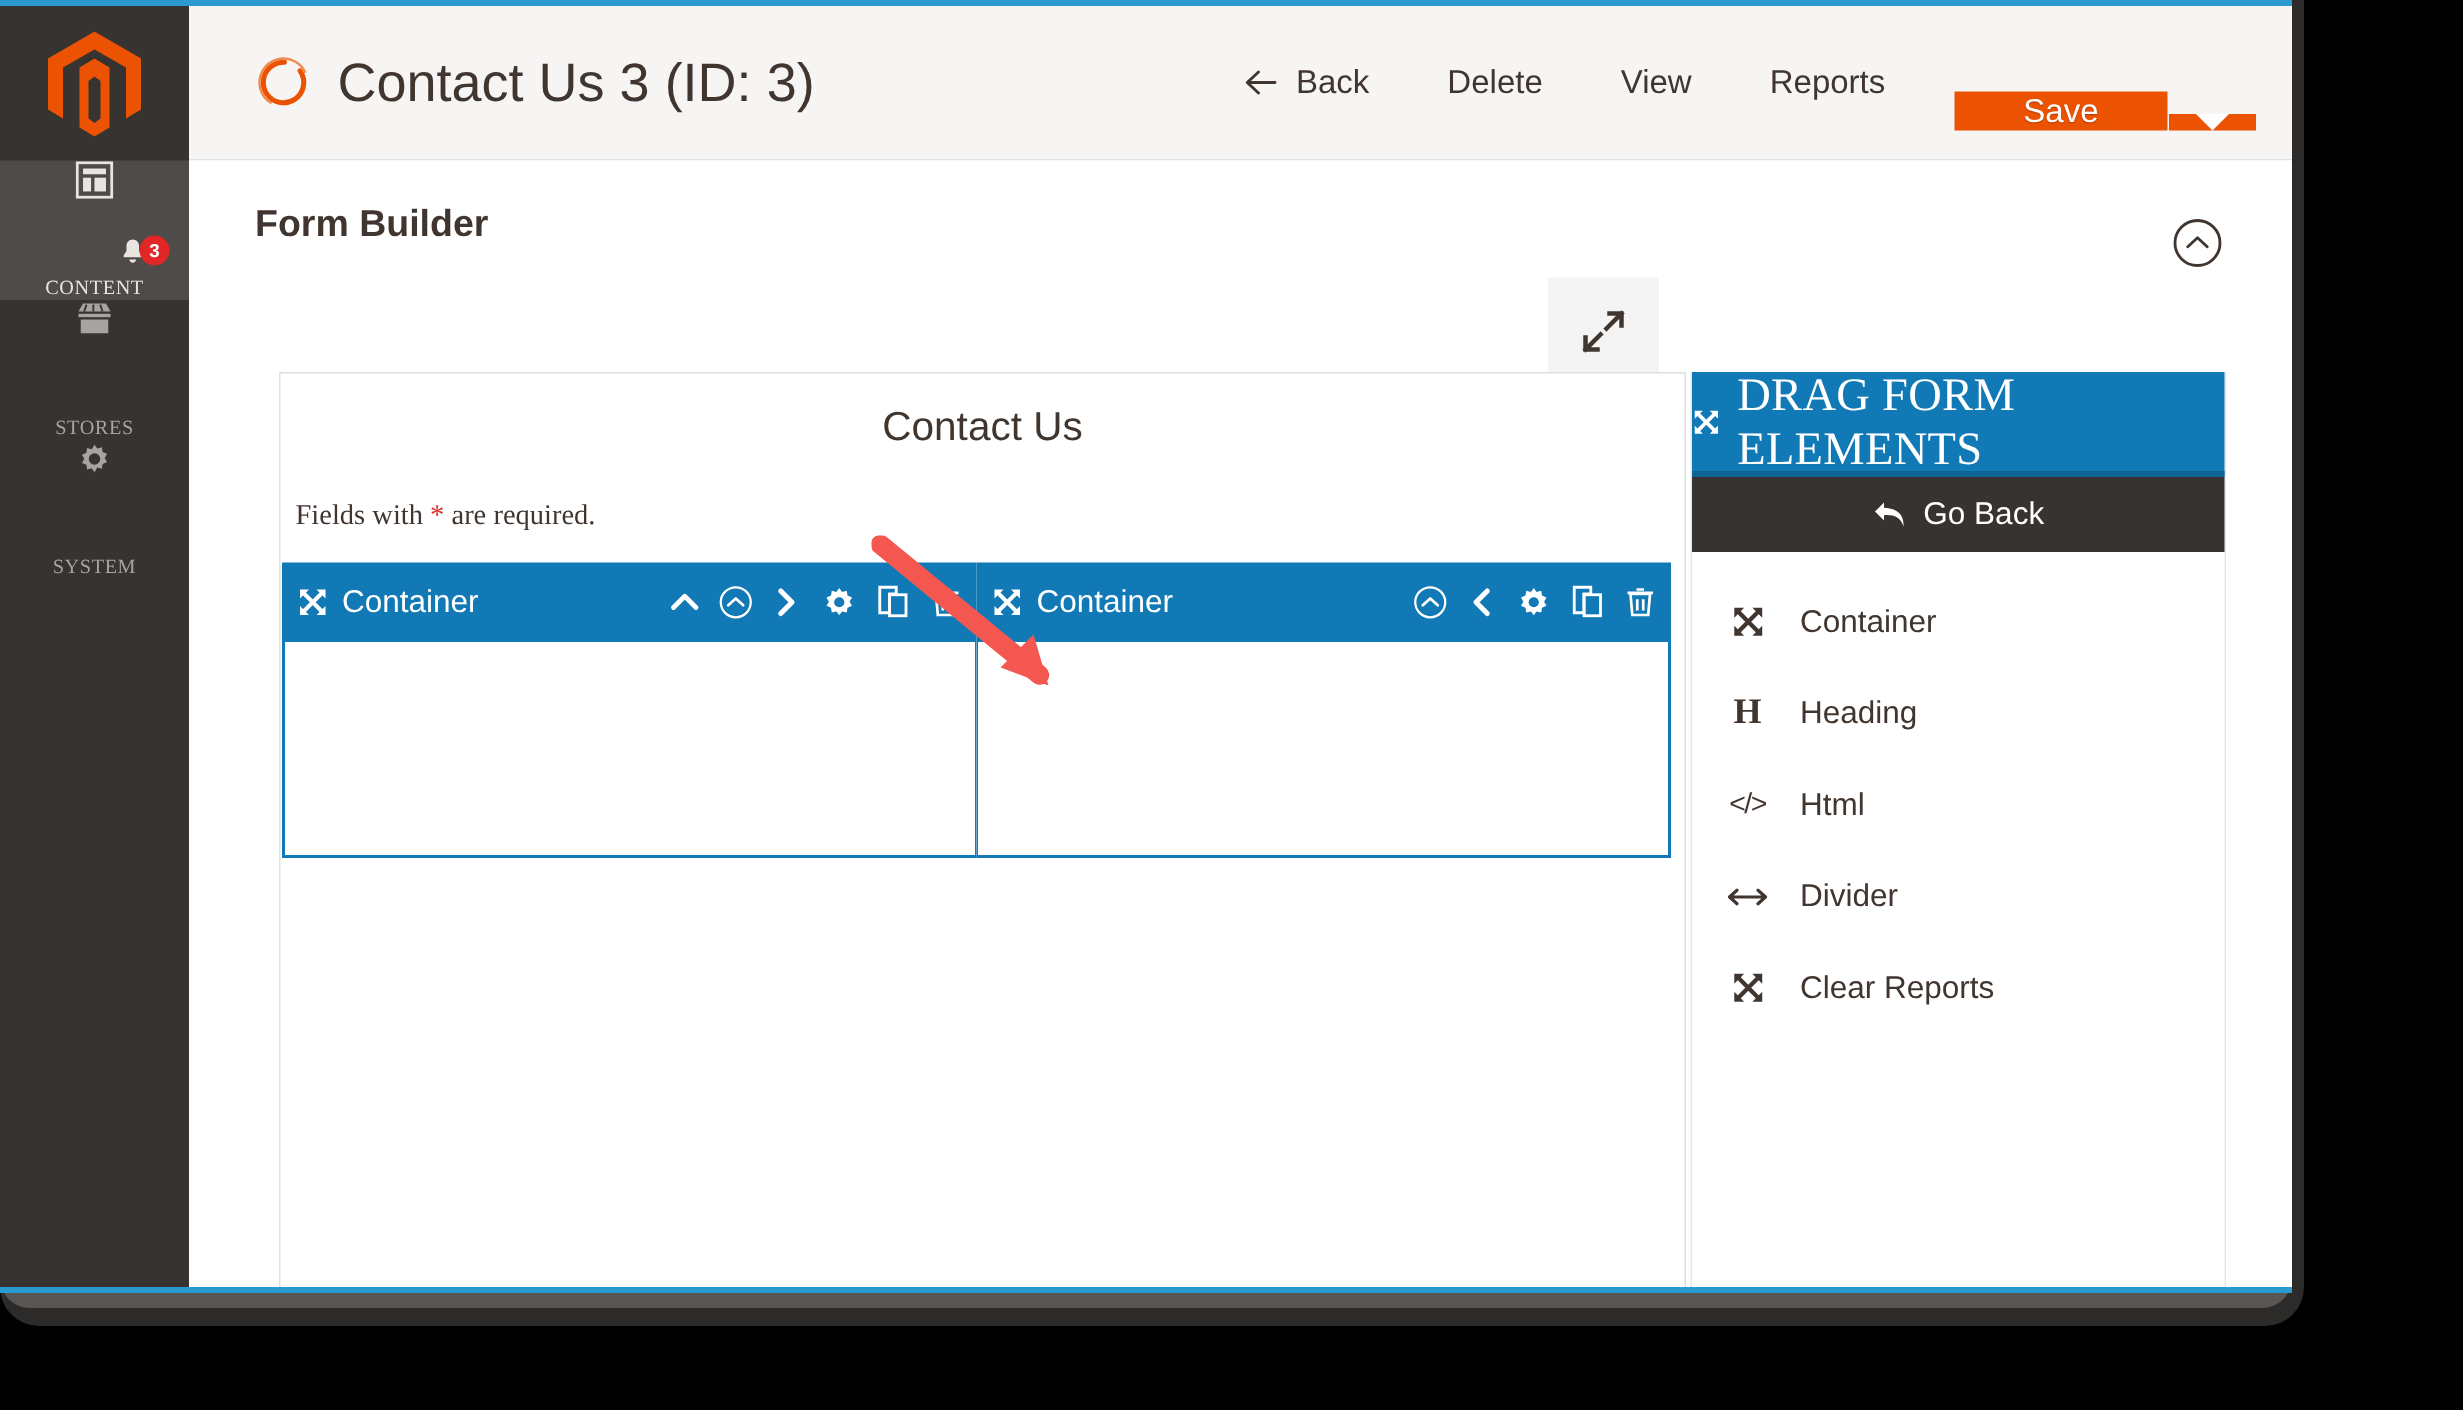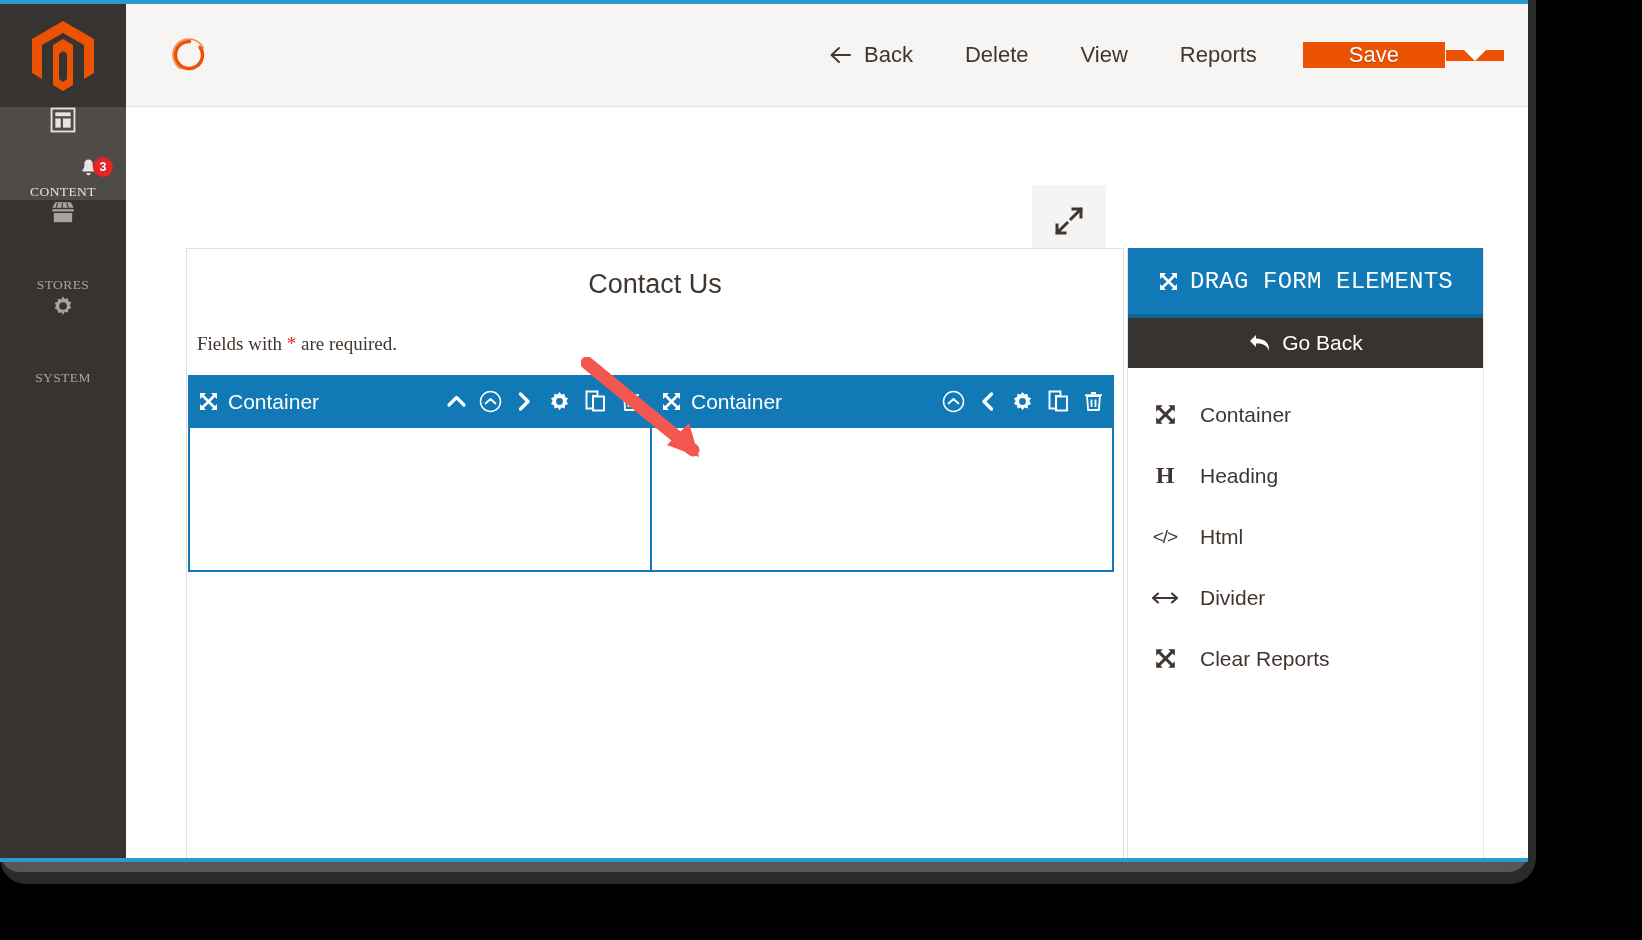--- a/index.html
+++ b/index.html
@@ -83,21 +83,21 @@
     margin-left: auto; display: flex; align-items: center; height: 100%;
   }
   .hdr-btn {
     font-size: 22px; color: #41362f; background: none; border: none;
     padding: 0 26px; cursor: pointer; white-space: nowrap;
     display: flex; align-items: center; gap: 12px;
     font-family: "Liberation Sans", sans-serif;
   }
   .back-arrow { width: 24px; height: 20px; }
   #save-group {
-    display: flex; align-items: center; height: 63px; margin-left: 20px; margin-right: 24px; border-radius: 13px;
+    display: flex; align-items: flex-end; height: 63px; margin-left: 20px; margin-right: 24px; border-radius: 13px;
   }
   #save-btn {
     background: #eb5202; color: #fff; border: none; cursor: pointer;
     font-size: 22px; padding: 0 46px; font-weight: normal;
     text-shadow: 0 1px 1px rgba(0,0,0,.25);
     font-family: "Liberation Sans", sans-serif;
   }
   #save-split { width: 1px; background: #c44300; }
   #save-caret {
     background: #eb5202; border: none; cursor: pointer; width: 58px;
@@ -165,21 +165,21 @@
   
   #elements-panel {
     position: absolute; left: 1001px; top: 141px; width: 357px; height: 610px;
     background: #fff; border: 1px solid #e8e8e8; border-top: none; border-bottom: none;
   }
   #panel-head {
     height: 70px; background: #1179b5; color: #fff;
     display: flex; align-items: center; justify-content: center; gap: 11px;
     border-bottom: 4px solid #0f6496;
   }
-  #panel-head-label { font-size: 24px; letter-spacing: .2px; font-family:Liberation Mono, monospace;text-align:right; }
+  #panel-head-label { font-size: 31px; letter-spacing: .2px; font-family:Liberation Serif, serif; }
   #go-back {
     height: 50px; background: #373330; color: #fff; cursor: pointer;
     display: flex; align-items: center; justify-content: center; gap: 11px;
   }
   #go-back-label { font-size: 21px; font-family:Liberation Sans, sans-serif; }
   .gb-ico { width: 23px; height: 20px; }
   #panel-list { padding-top: 16px; }
   .el-item {
     height: 61px; display: flex; align-items: center; cursor: grab;
     padding-left: 24px; gap: 22px;
@@ -245,20 +245,21 @@
             <span class="nav-label">SYSTEM</span>
           </div>
         </div>
 
         <div id="page-header">
           <div id="title-wrap">
             <svg id="spinner" viewBox="0 0 38 38">
               <circle cx="19" cy="19" r="13.5" fill="none" stroke="#eb5202" stroke-width="3.4" stroke-dasharray="72 13" stroke-linecap="round" transform="rotate(-35 19 19)"></circle>
               <circle cx="19" cy="19" r="16" fill="none" stroke="#f08a4a" stroke-width="1.6" stroke-dasharray="60 40" transform="rotate(120 19 19)"></circle>
             </svg>
+            <h1 id="page-title">Contact Us 3 (ID: 3)</h1>
           </div>
 
           <div id="header-actions">
             <button class="hdr-btn">
               <svg class="back-arrow" viewBox="0 0 24 20">
                 <path d="M22 10 H4 M11 3 L3.5 10 L11 17" fill="none" stroke="#41362f" stroke-width="1.9" stroke-linecap="round" stroke-linejoin="round"></path>
               </svg>
               <span>Back</span>
             </button>
             <button class="hdr-btn">Delete</button>
@@ -270,20 +271,27 @@
               <div id="save-split"></div>
               <button id="save-caret">
                 <span class="caret-dn"></span>
               </button>
             </div>
           </div>
         </div>
 
         <div id="content">
 
+          <div id="section-head">
+            <div id="section-title">Form Builder</div>
+            <svg id="collapse-btn" viewBox="0 0 34 34">
+              <circle cx="17" cy="17" r="15" fill="none" stroke="#41362f" stroke-width="1.9"></circle>
+              <path d="M10.5 19.5 L17 13.5 L23.5 19.5" fill="none" stroke="#41362f" stroke-width="1.9" stroke-linecap="round" stroke-linejoin="round"></path>
+            </svg>
+          </div>
 
           <button id="fullscreen-btn">
             <svg class="fs-ico" viewBox="0 0 30 30">
               <path d="M27 3 L17 13 M27 3 L27 11 M27 3 L19 3" fill="none" stroke="#41362f" stroke-width="3" stroke-linecap="square"></path>
               <path d="M3 27 L13 17 M3 27 L3 19 M3 27 L11 27" fill="none" stroke="#41362f" stroke-width="3" stroke-linecap="square"></path>
             </svg>
           </button>
 
           <div id="canvas">
             <div id="form-heading">Contact Us</div>

